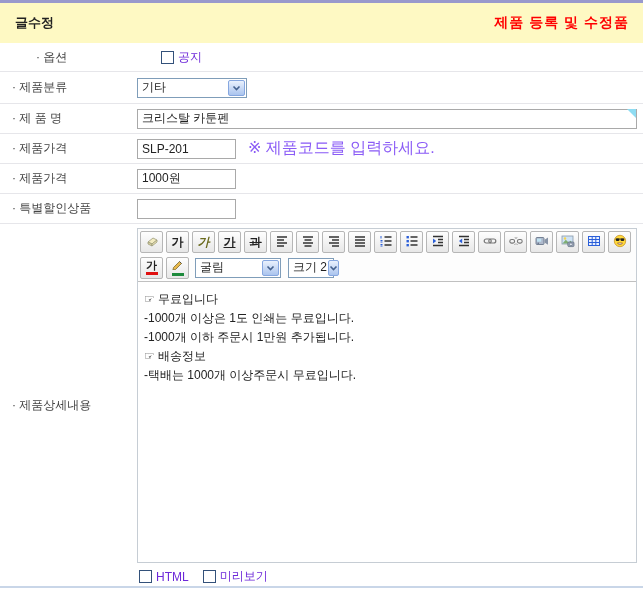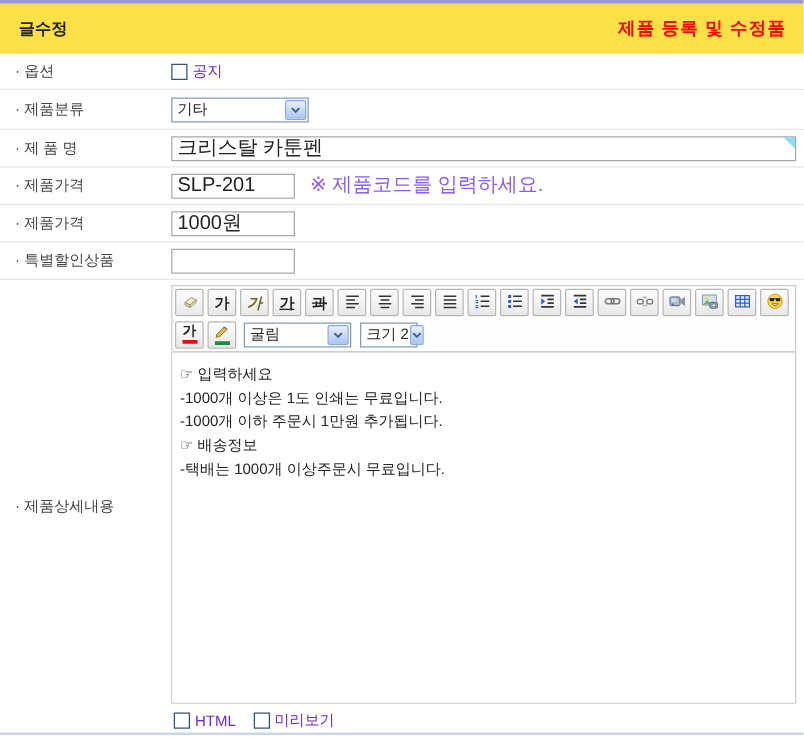--- a/index.html
+++ b/index.html
@@ -1,41 +1,41 @@
 <!DOCTYPE html>
 <html><head>
 <meta charset="utf-8">
 <style>
   * { margin:0; padding:0; box-sizing:border-box; }
   html,body { width:643px; height:591px; background:#fff; overflow:hidden;
     font-family:"Liberation Sans","DejaVu Sans",sans-serif; }
   .topbar { height:3px; background:#9999cc; }
-  .header { height:40px; background:#fde047; display:flex; align-items:center;
+  .header { height:40px; background:#fef9c3; display:flex; align-items:center;
     justify-content:space-between; padding:0 14px 0 15px; }
   .header-title { font-size:13px; font-weight:bold; color:#222; }
   .header-subtitle { font-size:14px; font-weight:bold; color:#ff0000; letter-spacing:1px; }
 
   .form-row { display:flex; align-items:center; border-bottom:1px solid #e6e6ea; }
   .row-label { width:137px; min-width:137px; padding-left:12px; font-size:12px; color:#444; }
   .row-content { flex:1; display:flex; align-items:center; }
 
-  .r-option { height:29px; }
+  .r-option { height:29px;padding-left:24px; }
   .r-category { height:32px; }
   .r-name { height:30px; }
   .r-code { height:30px; }
   .r-price { height:30px; }
   .r-special { height:30px; }
   .r-detail { height:364px; align-items:center; border-bottom:2px solid #c9d6e8; }
   .r-detail .row-content { flex-direction:column; align-items:stretch; justify-content:flex-start; padding-top:4px; }
 
   .cb { width:13px; height:13px; border:1px solid #33517a; background:#fff; margin-right:4px;
     appearance:none; -webkit-appearance:none; cursor:pointer; }
   .cb-label { font-size:12px; color:#6d28d9; }
 
-  input[type="text"] { height:20px; border:1px solid #a9a9a9; font-size:16px; padding:1px 4px;
+  input[type="text"] { height:20px; border:1px solid #a9a9a9; font-size:12px; padding:1px 4px;
     color:#222; font-family:inherit; background:#fff; }
   .name-input-wrap { position:relative; flex:1; margin-right:6px; }
   .name-input-wrap input { width:100%; }
   .corner-tri { position:absolute; top:1px; right:1px; width:0; height:0;
     border-top:9px solid #8fdcf2; border-left:9px solid transparent; }
   .small-input { width:99px; }
   .hint { font-size:16px; color:#8b5cf6; margin-left:12px; }
 
   .xp-select { height:20px; background:#fff; border:1px solid #7f9db9; display:flex;
     align-items:center; justify-content:space-between; cursor:pointer; }
@@ -304,21 +304,21 @@
           <span class="sel-text">크기 2</span>
           <span class="xp-arrow">
             <svg width="9" height="8" viewBox="0 0 9 8">
                 <path d="M1.5 2.5l3 3 3-3" stroke="#44618e" stroke-width="1.6" fill="none"></path>
               </svg>
           </span>
         </div>
       </div>
 
       <div class="content-area">
-        <div>☞ 입력하세요</div>
+        <div>☞ 무료입니다</div>
         <div>-1000개 이상은 1도 인쇄는 무료입니다.</div>
         <div>-1000개 이하 주문시 1만원 추가됩니다.</div>
         <div>☞ 배송정보</div>
         <div>-택배는 1000개 이상주문시 무료입니다.</div>
       </div>
     </div>
 
     <div class="bottom-checks">
       <span class="cb-item">
         <input type="checkbox" class="cb" style="">

